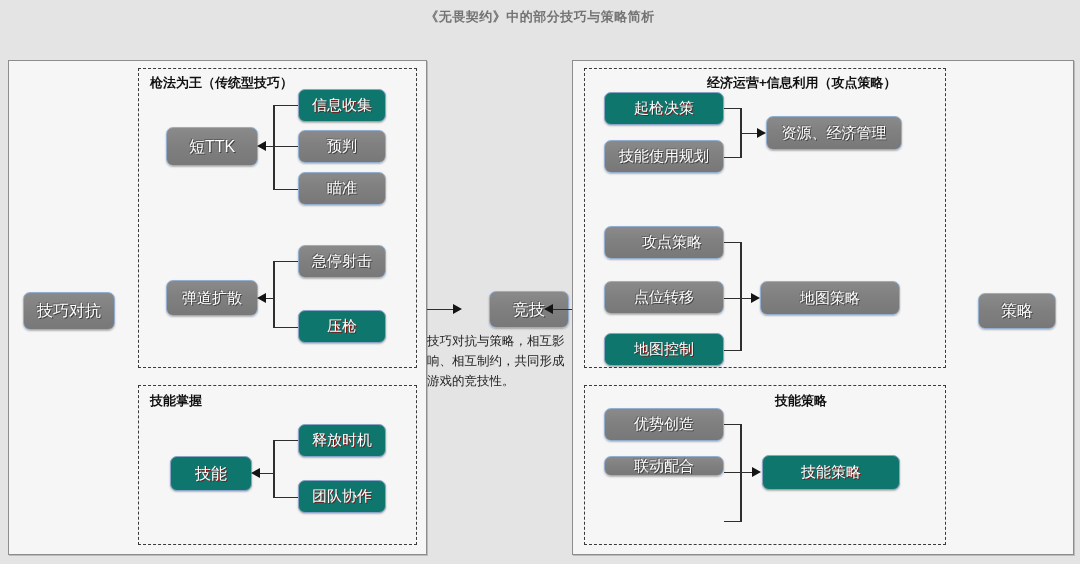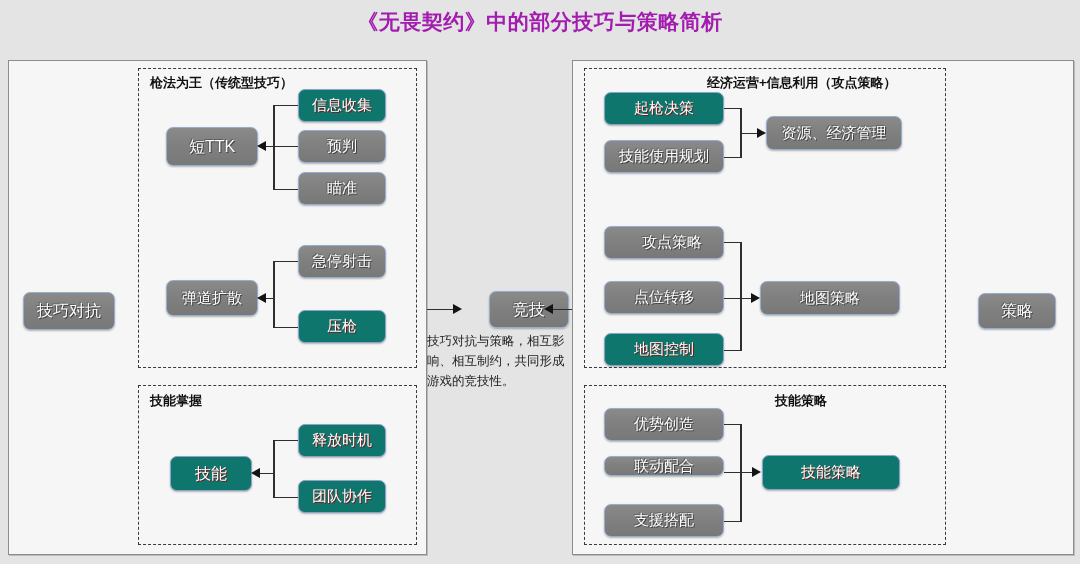--- a/index.html
+++ b/index.html
@@ -9,21 +9,21 @@
     background:#e4e4e4;
     font-family:"Liberation Sans","DejaVu Sans",sans-serif;
     overflow:hidden;
     position:relative;
   }
   #stage{position:absolute;left:0;top:0;width:1080px;height:564px;}
 
   .title{
     position:absolute;left:0;top:8px;width:1080px;
     text-align:center;
-    font-size:21px;font-weight:bold;color:#a21caf;
+    font-size:13px;font-weight:bold;color:#737373;
     letter-spacing:0.5px;
   }
 
   
   .panel{
     position:absolute;
     background:#f6f6f6;
     border:1px solid #8d8d8d;
     box-shadow:1px 1px 0 rgba(0,0,0,0.18);
   }
@@ -216,23 +216,20 @@
 
   <div class="group" style="left:584px;top:385px;width:360px;height:158px;"></div>
   <div class="group-title" style="left:775px;top:392px;">技能策略</div>
 
   <div class="node gray" style="left:604px;top:408px;width:120px;height:33px;font-size:15px;">
     <span>优势创造</span>
   </div>
   <div class="node gray" style="left:604px;top:456px;width:120px;height:20px;font-size:15px;">
     <span>联动配合</span>
   </div>
-  <div class="node gray" style="left:604px;top:504px;width:120px;height:33px;font-size:15px;">
-    <span>支援搭配</span>
-  </div>
   <div class="node red" style="left:762px;top:455px;width:138px;height:35px;font-size:15px;">
     <span>技能策略</span>
   </div>
   <div class="ln lh" style="left:724px;top:423.5px;width:17px;"></div>
   <div class="ln lh" style="left:724px;top:520.5px;width:17px;"></div>
   <div class="ln lv" style="left:740px;top:423.5px;height:98px;"></div>
   <div class="ln lh" style="left:724px;top:471.5px;width:29px;"></div>
   <div class="arrow right" style="left:752px;top:467px;"></div>
 
 </div>

